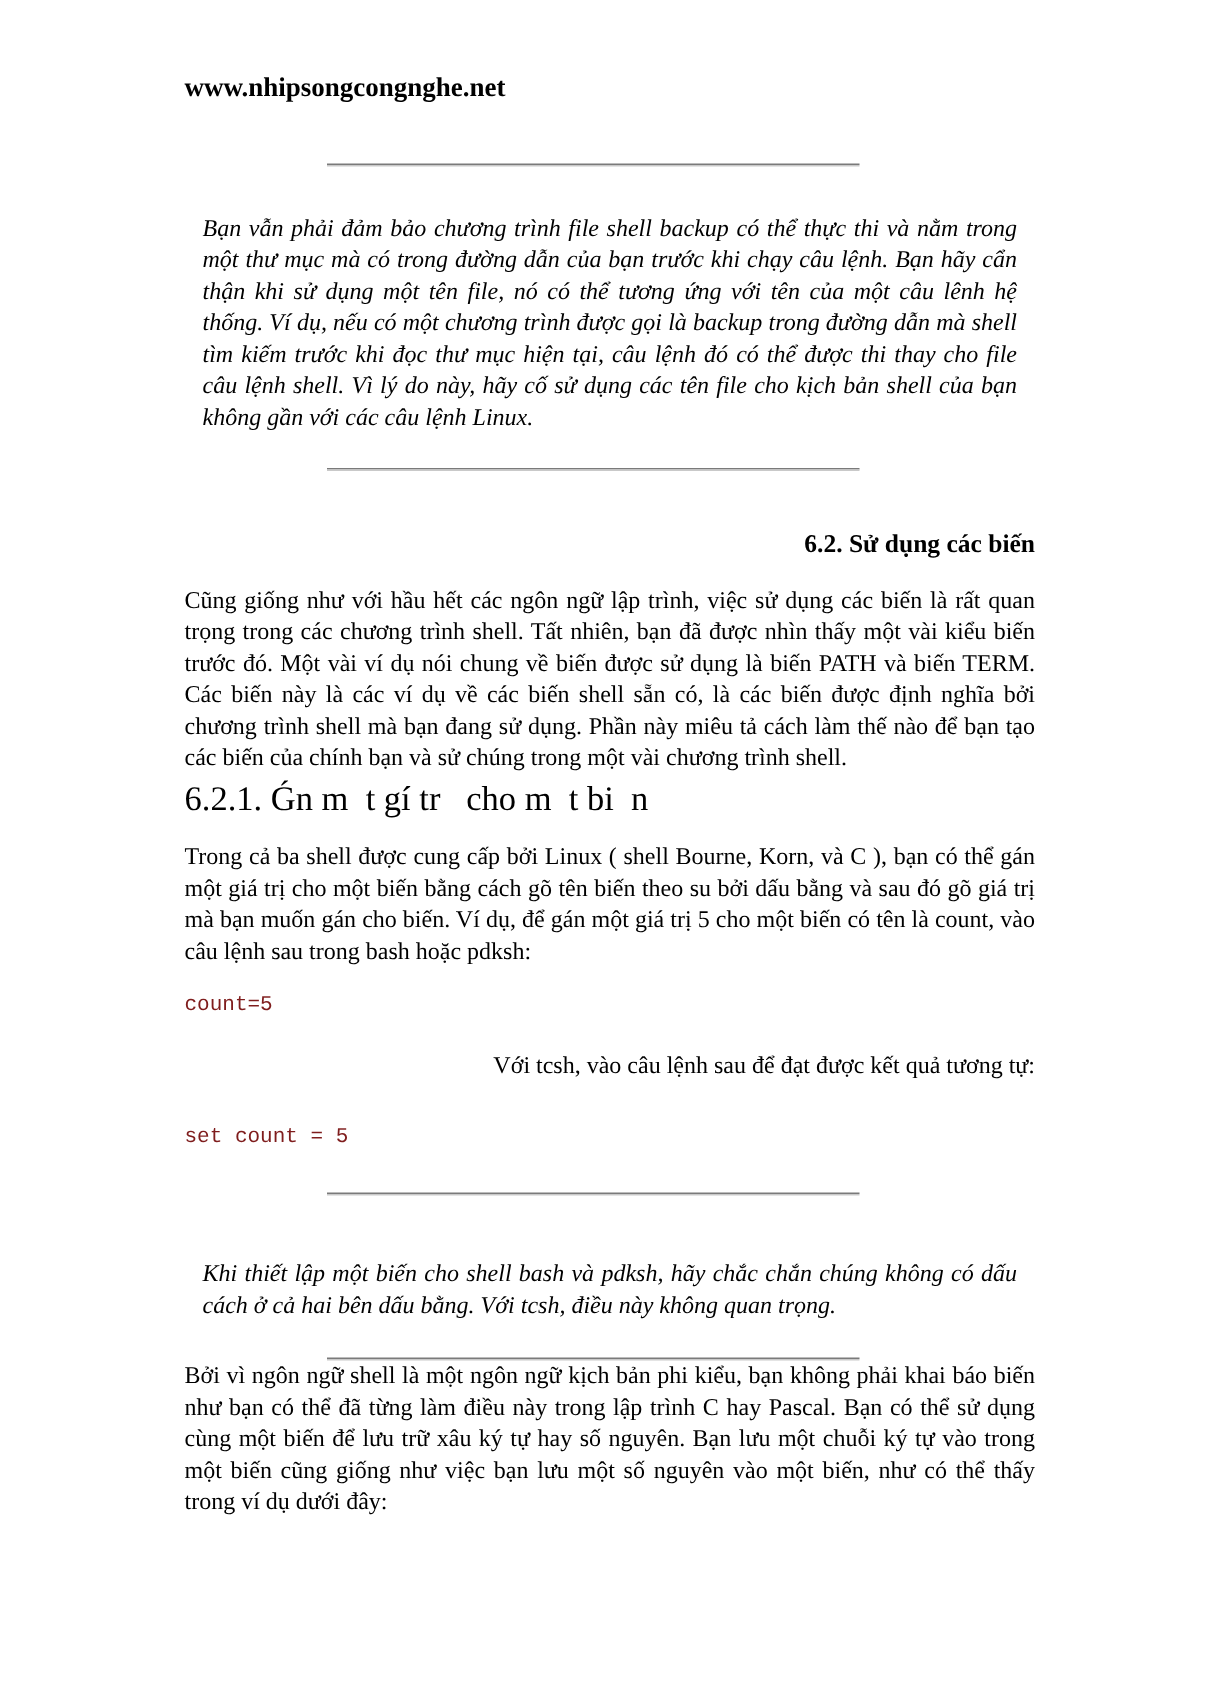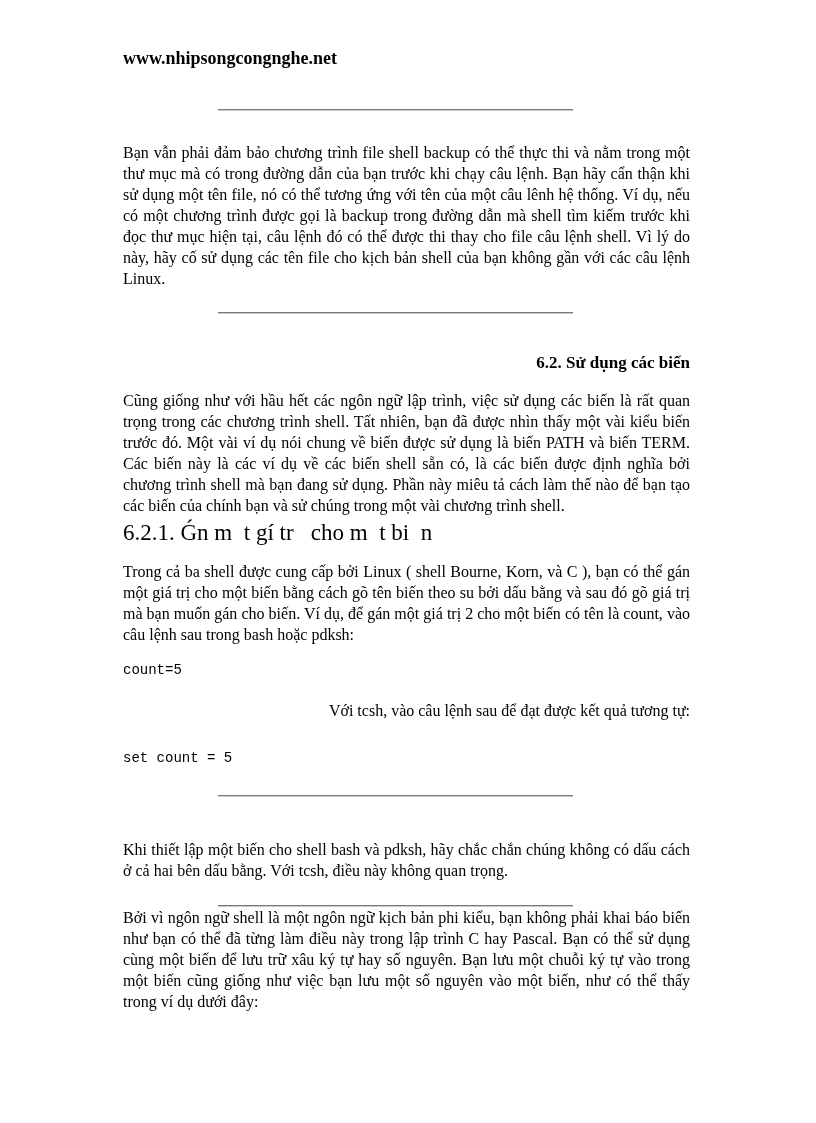--- a/index.html
+++ b/index.html
@@ -28,22 +28,23 @@
     border-top: 1px solid #7a7a7a;
     border-bottom: 1px solid #c9c9c9;
     width: 355px;
     margin: 0 0 0 95px;
   }
   .rule-1 { margin-top: 40px; }
   .rule-2 { margin-top: 23px; }
   .rule-3 { margin-top: 29px; }
   .rule-4 { margin-top: 24px; }
   .note {
+    font-style: italic;
     text-align: justify;
-    margin: 0;
+    margin: 12px;
   }
   .note-1 { margin-top: 31px; }
   .note-2 { margin-top: 42px; }
   .h2 {
     font-weight: bold;
     font-size: 17px;
     line-height: 22px;
     margin: 38px 0 0 0;
     text-align: right;
   }
@@ -59,21 +60,21 @@
     margin: 0;
   }
   .para-1 { margin-top: 16px; }
   .para-2 { margin-top: 17px; }
   .para-3 { margin-top: 22px; text-align: right; }
   .para-4 { }
   .code {
     font-family: "Liberation Mono", "DejaVu Sans Mono", monospace;
     font-size: 14px;
     line-height: 16px;
-    color: #000000;
+    color: #7f1d1d;
     margin: 0;
     white-space: pre;
   }
   .code-1 { margin-top: 17px; }
   .code-2 { margin-top: 29px; }
 </style>
 </head>
 <body>
 
 <div class="page">
@@ -85,21 +86,21 @@
   <p class="note note-1">Bạn vẫn phải đảm bảo chương trình file shell backup có thể thực thi và nằm trong một thư mục mà có trong đường dẫn của bạn trước khi chạy câu lệnh. Bạn hãy cẩn thận khi sử dụng một tên file, nó có thể tương ứng với tên của một câu lênh hệ thống. Ví dụ, nếu có một chương trình được gọi là backup trong đường dẫn mà shell tìm kiếm trước khi đọc thư mục hiện tại, câu lệnh đó có thể được thi thay cho file câu lệnh shell. Vì lý do này, hãy cố sử dụng các tên file cho kịch bản shell của bạn không gần với các câu lệnh Linux.</p>
 
   <hr class="rule rule-2">
 
   <h2 class="h2">6.2. Sử dụng các biến</h2>
 
   <p class="para para-1">Cũng giống như với hầu hết các ngôn ngữ lập trình, việc sử dụng các biến là rất quan trọng trong các chương trình shell. Tất nhiên, bạn đã được nhìn thấy một vài kiểu biến trước đó. Một vài ví dụ nói chung về biến được sử dụng là biến PATH và biến TERM. Các biến này là các ví dụ về các biến shell sẵn có, là các biến được định nghĩa bởi chương trình shell mà bạn đang sử dụng. Phần này miêu tả cách làm thế nào để bạn tạo các biến của chính bạn và sử chúng trong một vài chương trình shell.</p>
 
   <h3 class="h3">6.2.1. Ǵn m  t gí tr   cho m  t bi  n</h3>
 
-  <p class="para para-2">Trong cả ba shell được cung cấp bởi Linux ( shell Bourne, Korn, và C ), bạn có thể gán một giá trị cho một biến bằng cách gõ tên biến theo su bởi dấu bằng và  sau đó gõ giá trị mà bạn muốn gán cho biến. Ví dụ, để gán một giá trị 2 cho một biến có tên là count, vào câu lệnh sau trong bash hoặc pdksh:</p>
+  <p class="para para-2">Trong cả ba shell được cung cấp bởi Linux ( shell Bourne, Korn, và C ), bạn có thể gán một giá trị cho một biến bằng cách gõ tên biến theo su bởi dấu bằng và  sau đó gõ giá trị mà bạn muốn gán cho biến. Ví dụ, để gán một giá trị 5 cho một biến có tên là count, vào câu lệnh sau trong bash hoặc pdksh:</p>
 
   <p class="code code-1">count=5</p>
 
   <p class="para para-3">Với tcsh, vào câu lệnh sau để đạt được kết quả tương tự:</p>
 
   <p class="code code-2">set count = 5</p>
 
   <hr class="rule rule-3">
 
   <p class="note note-2">Khi thiết lập một biến cho shell bash và pdksh, hãy chắc chắn chúng không có dấu cách ở cả hai bên dấu bằng. Với tcsh, điều này không quan trọng.</p>

